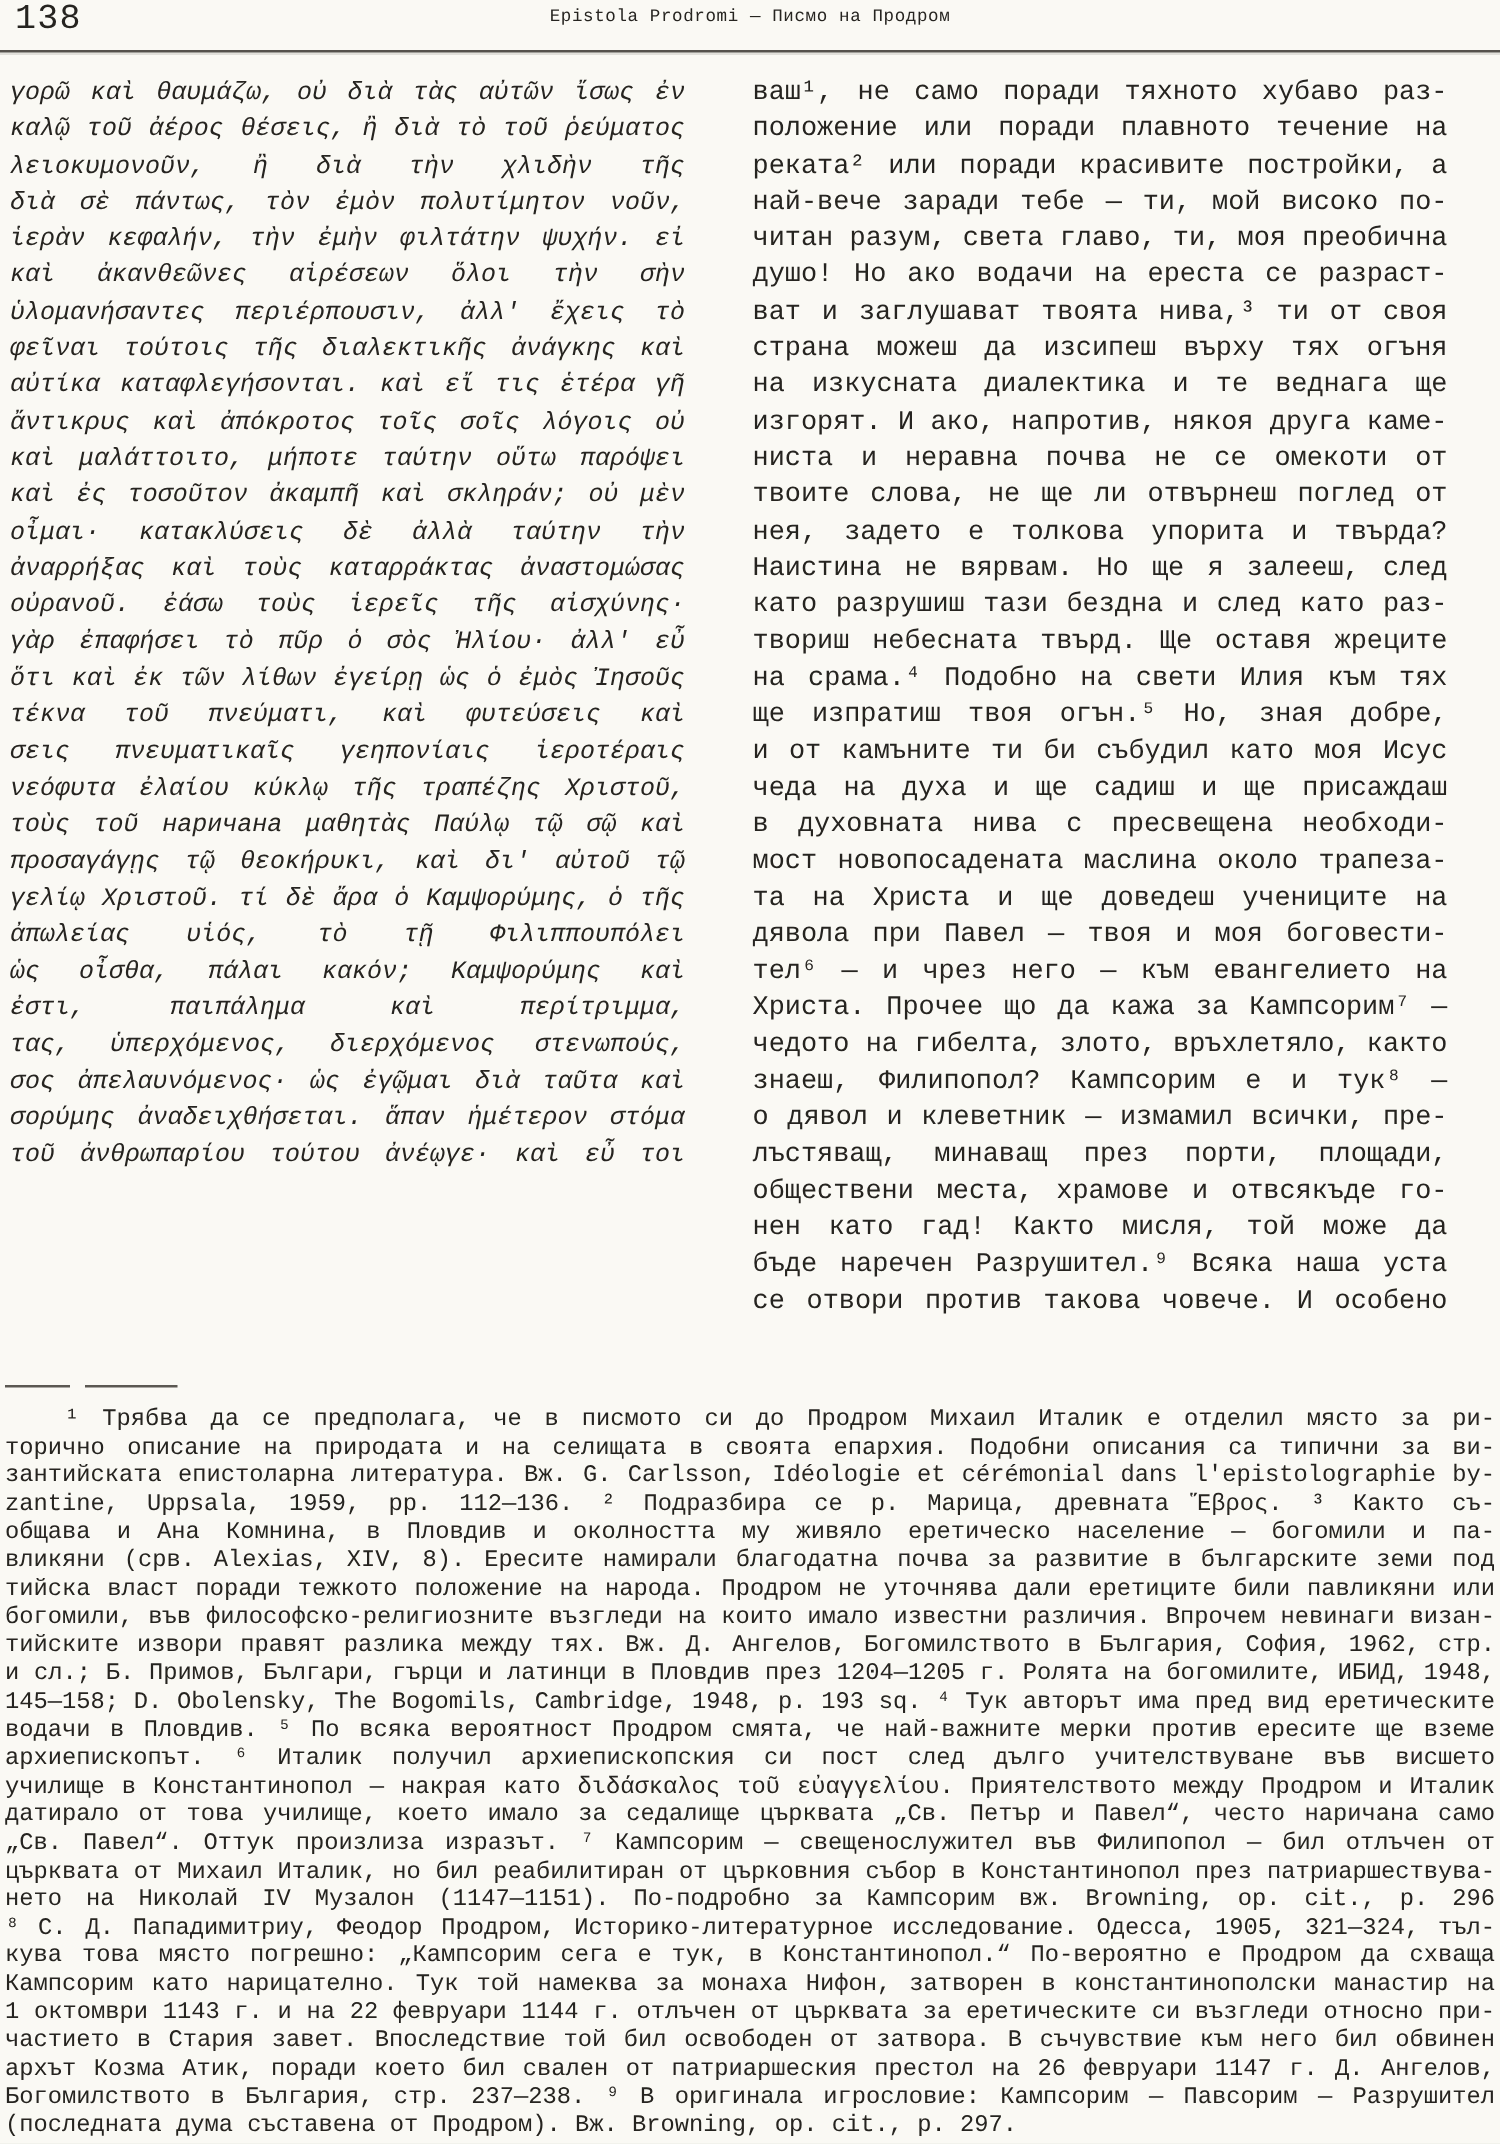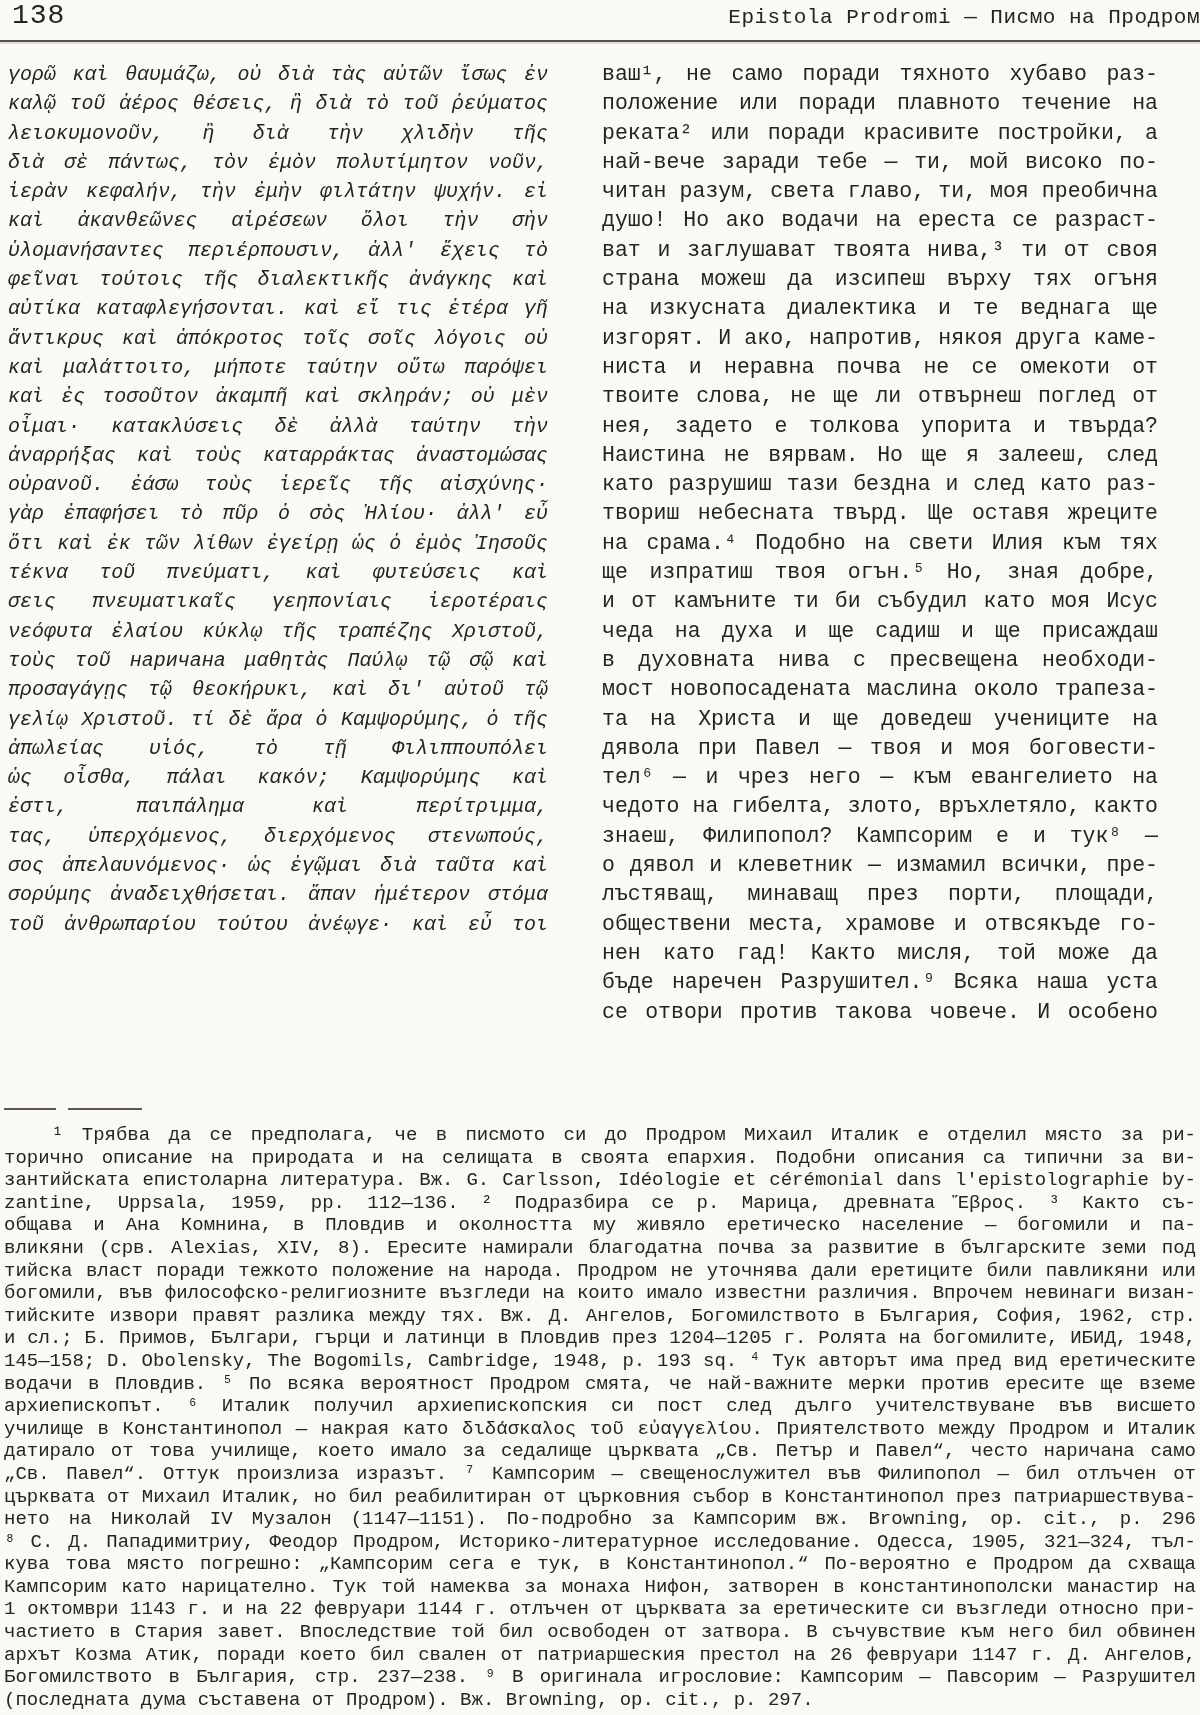--- a/index.html
+++ b/index.html
@@ -17,22 +17,22 @@
     position: absolute;
     left: 12px;
     top: 0px;
     font-size: 28px;
     letter-spacing: 1px;
   }
   .header-title {
     position: absolute;
     left: 0; right: 0;
     top: 6px;
-    text-align: right;
-    font-size: 21px;
+    text-align: center;
+    font-size: 14px;
     letter-spacing: 0.5px;
   }
   .header-rule {
     position: absolute;
     left: 0;
     top: 40px;
     width: 100%;
     height: 2px;
     background: #55524c;
     box-shadow: 0 2px 0 rgba(85,82,76,0.15);
@@ -149,20 +149,21 @@
       <div class="line">твориш небесната твърд. Ще оставя жреците</div>
       <div class="line">на срама.⁴ Подобно на свети Илия към тях</div>
       <div class="line">ще изпратиш твоя огън.⁵ Но, зная добре,</div>
       <div class="line">и от камъните ти би събудил като моя Исус</div>
       <div class="line">чеда на духа и ще садиш и ще присаждаш</div>
       <div class="line">в духовната нива с пресвещена необходи-</div>
       <div class="line">мост новопосадената маслина около трапеза-</div>
       <div class="line">та на Христа и ще доведеш учениците на</div>
       <div class="line">дявола при Павел — твоя и моя боговести-</div>
       <div class="line">тел⁶ — и чрез него — към евангелието на</div>
+      <div class="line">Христа. Прочее що да кажа за Кампсорим⁷ —</div>
       <div class="line">чедото на гибелта, злото, връхлетяло, както</div>
       <div class="line">знаеш, Филипопол? Кампсорим е и тук⁸ —</div>
       <div class="line">о дявол и клеветник — измамил всички, пре-</div>
       <div class="line">лъстяващ, минаващ през порти, площади,</div>
       <div class="line">обществени места, храмове и отвсякъде го-</div>
       <div class="line">нен като гад! Както мисля, той може да</div>
       <div class="line">бъде наречен Разрушител.⁹ Всяка наша уста</div>
       <div class="line last">се отвори против такова човече. И особено</div>
     </div>
 

